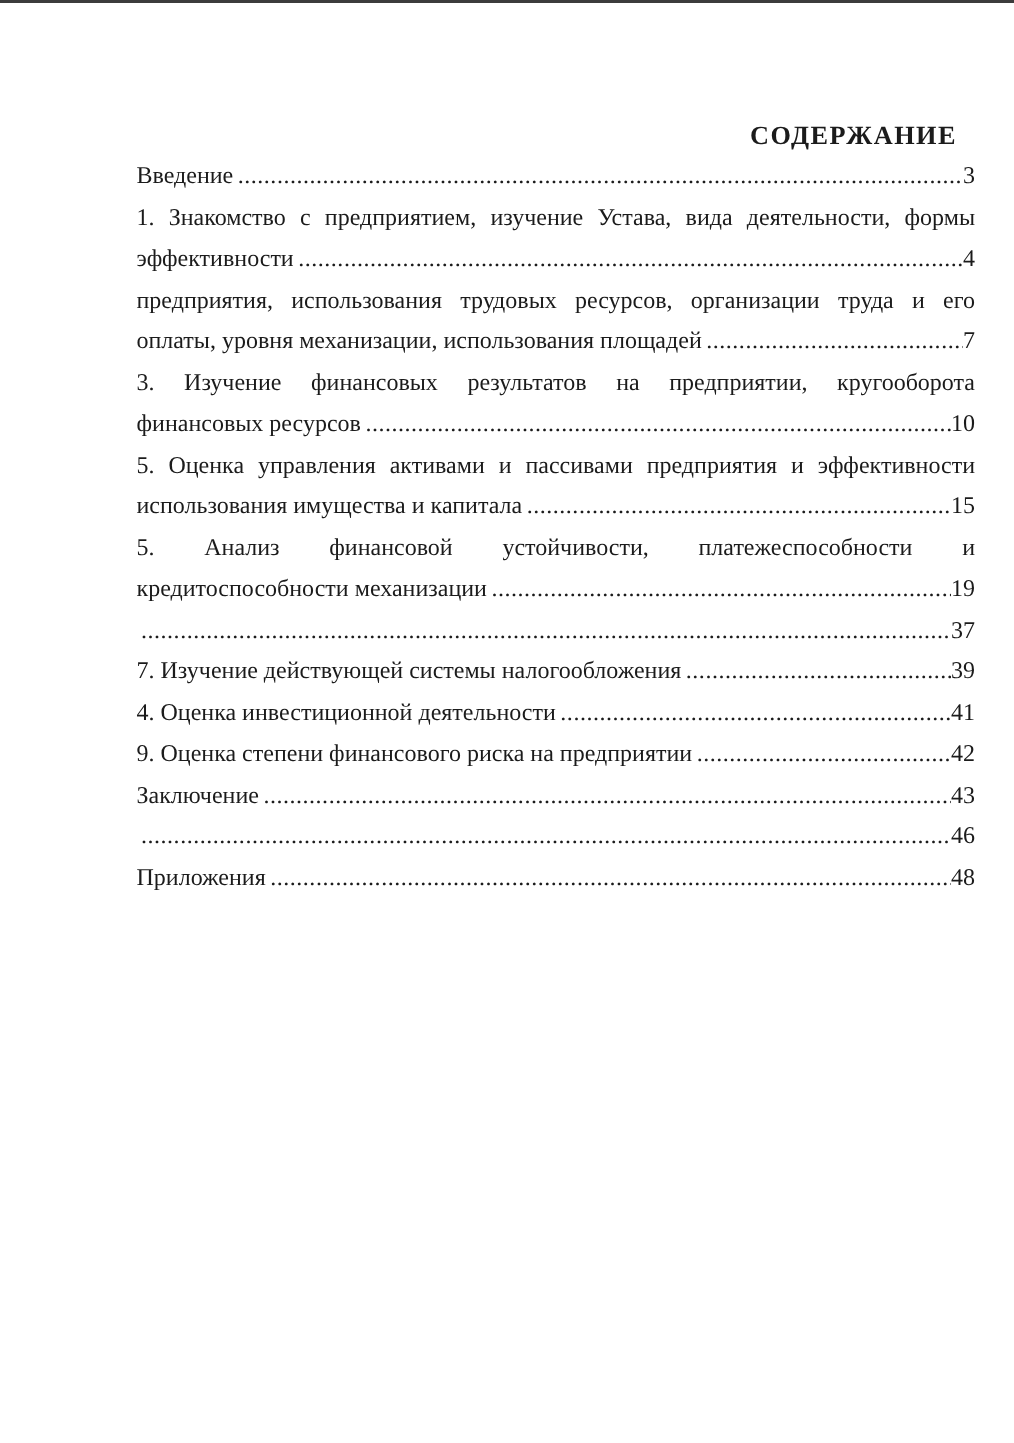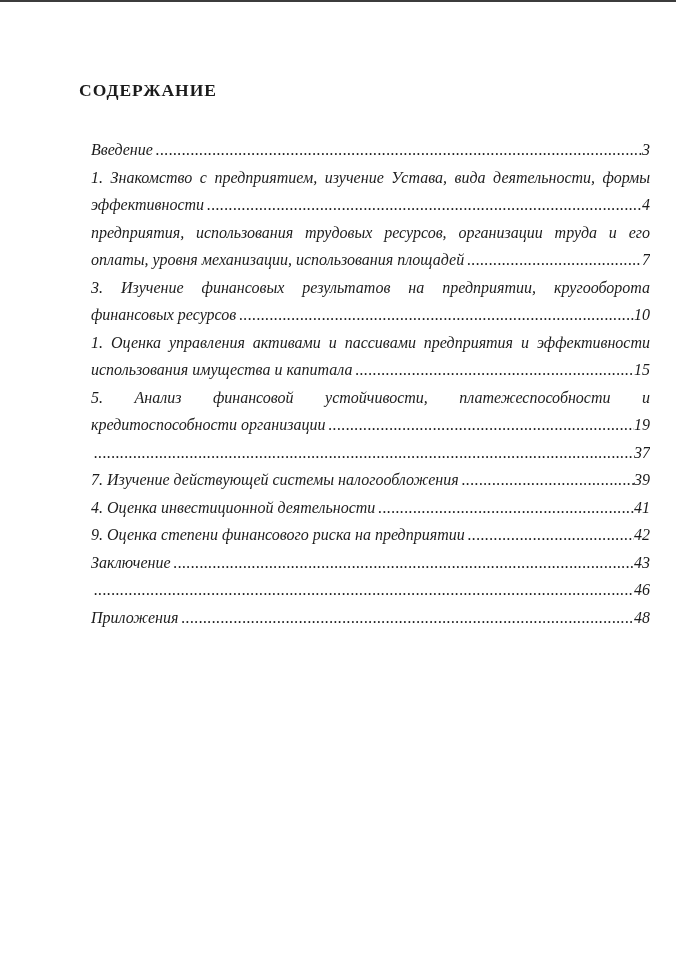--- a/index.html
+++ b/index.html
@@ -31,29 +31,27 @@
     background: var(--top-bar-color);
   }
   .content {
     padding: 75px 26px 0 91px; 
   }
   .title {
     margin: 0;
     font-size: 17.5px;
     font-weight: bold;
     line-height: 27px;
-    text-align: left;
+    text-align: right;
     letter-spacing: 1px;
     position: relative;
     left: -12px;
     white-space: nowrap;
   }
   .toc {
-    margin-top: 32px;
-    font-style: italic;
   }
   .line {
     height: 27.5px;
     line-height: 27.5px;
     font-size: 16px;
     overflow: hidden;
   }
   .line.mid {
     text-align: justify;
     text-align-last: justify;
@@ -105,29 +103,29 @@
           <span class="entry-text">оплаты, уровня механизации, использования площадей</span>
           <span class="dot-leader">............................................................................................................................................................................................................................</span>
           <span class="page-number">7</span>
         </div>
         <div class="line mid">3. Изучение финансовых результатов на предприятии, кругооборота</div>
         <div class="line last">
           <span class="entry-text">финансовых ресурсов</span>
           <span class="dot-leader">............................................................................................................................................................................................................................</span>
           <span class="page-number">10</span>
         </div>
-        <div class="line mid">1. Оценка управления активами и пассивами предприятия и эффективности</div>
+        <div class="line mid">5. Оценка управления активами и пассивами предприятия и эффективности</div>
         <div class="line last">
           <span class="entry-text">использования имущества и капитала</span>
           <span class="dot-leader">............................................................................................................................................................................................................................</span>
           <span class="page-number">15</span>
         </div>
         <div class="line mid">5. Анализ финансовой устойчивости, платежеспособности и</div>
         <div class="line last">
-          <span class="entry-text">кредитоспособности организации</span>
+          <span class="entry-text">кредитоспособности механизации</span>
           <span class="dot-leader">............................................................................................................................................................................................................................</span>
           <span class="page-number">19</span>
         </div>
         <div class="line last">
           <span class="dot-leader">............................................................................................................................................................................................................................</span>
           <span class="page-number">37</span>
         </div>
         <div class="line last">
           <span class="entry-text">7. Изучение действующей системы налогообложения</span>
           <span class="dot-leader">............................................................................................................................................................................................................................</span>

